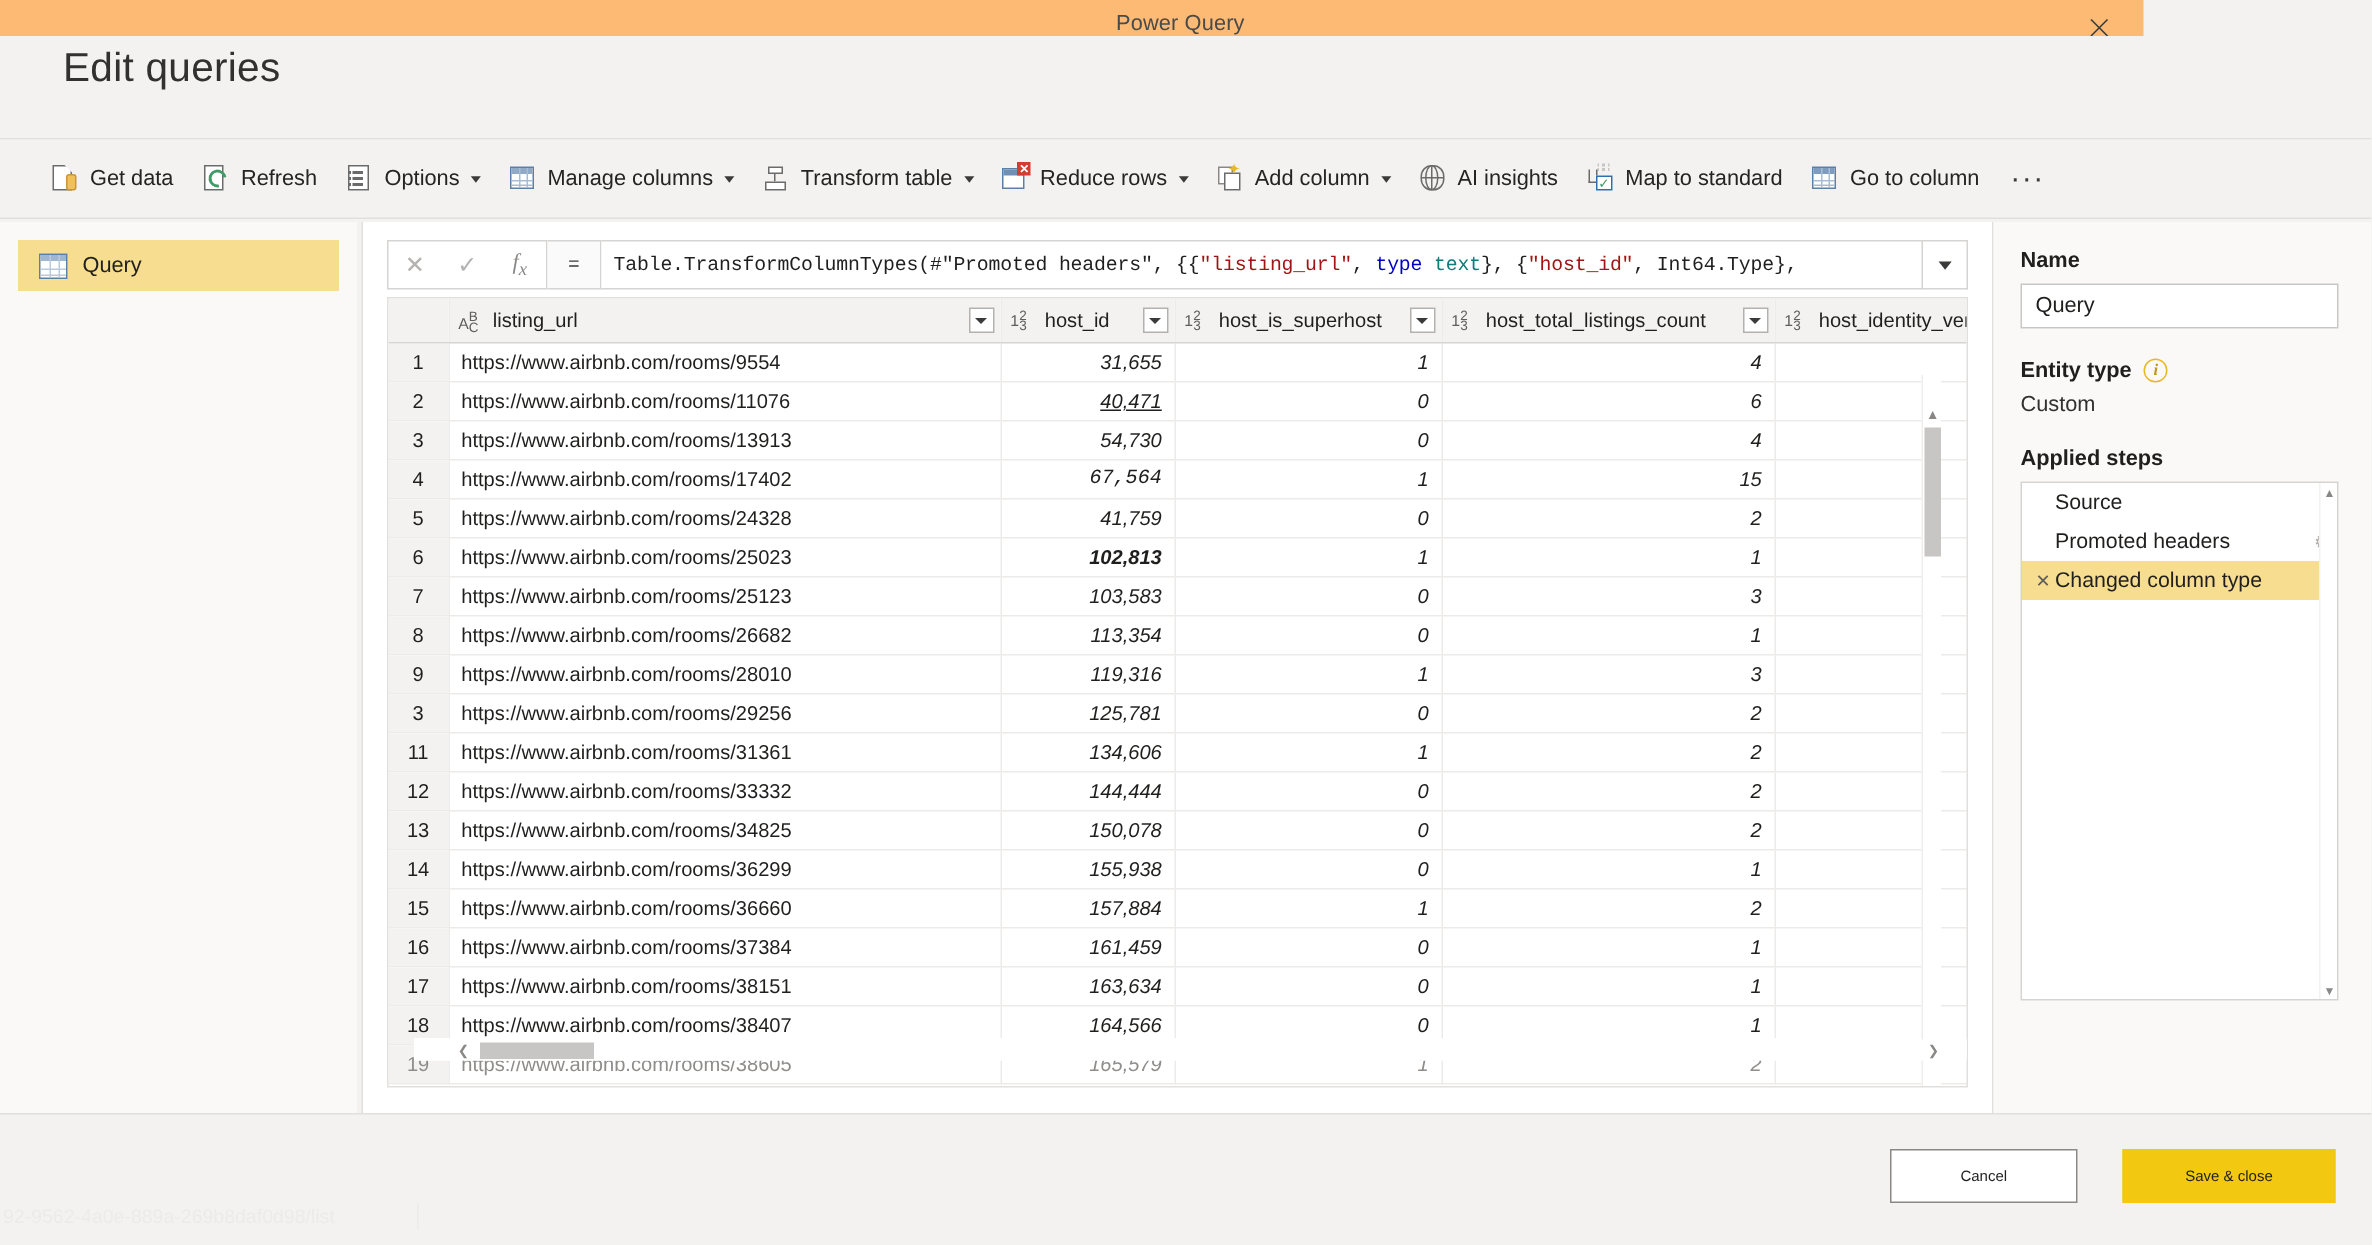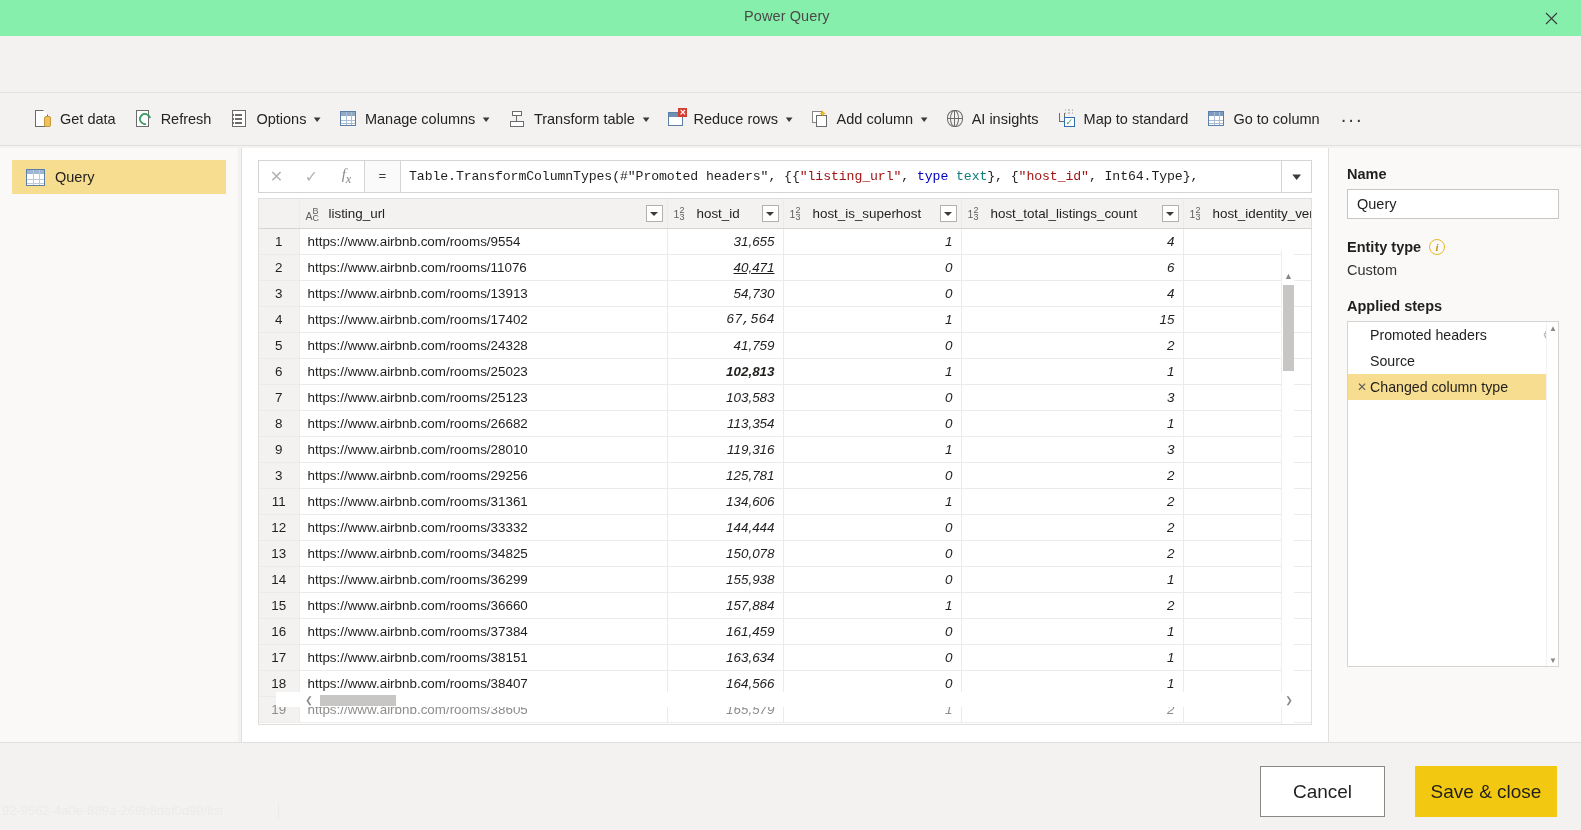--- a/index.html
+++ b/index.html
@@ -8,22 +8,22 @@
     width: 1581px; height: 830px;
     overflow: hidden;
     font-family: "Liberation Sans", sans-serif;
     background: #f3f2f1;
     color: #323130;
   }
   .app { position: relative; width: 1581px; height: 830px; background: #f3f2f1; }
 
   
   .titlebar {
-    position: absolute; top: 0; left: 0; width: 1581px; height: 36px;
-    background: #86efac;
+    position: absolute; top: 0; left: 0; width: 1429px; height: 36px;
+    background: #fdba74;
   }
   .titlebar .app-title {
     position: absolute; left: 744px; top: 8px;
     font-size: 14.5px; color: #4a4a4a; letter-spacing: .1px;
   }
   .close-btn {
     position: absolute; right: 10px; top: 2px;
     width: 40px; height: 32px;
     display: flex; align-items: center; justify-content: center;
     cursor: pointer; color: #3b3a39; font-size: 18px; line-height: 1;
@@ -394,22 +394,22 @@
 
   
   .footer {
     position: absolute; left: 0; bottom: 0; width: 1581px; height: 88px;
     background: #f3f2f1;
   }
   .footer-divider {
     position: absolute; left: 0; top: 0; width: 1581px; height: 1px; background: #e1dfdd;
   }
   .btn {
-    position: absolute; height: 51px; display: flex; align-items: center;
-    justify-content: center; font-size: 19px; cursor: pointer;
+    position: absolute; height: 36px; display: flex; align-items: center;
+    justify-content: center; font-size: 10px; cursor: pointer;
   }
   .btn-cancel {
     right: 196px; top: 24px; width: 125px;
     border: 1px solid #8a8886; background: #fff; color: #201f1e;
   }
   .btn-save {
     right: 24px; top: 24px; width: 142px;
     background: #f2c811; color: #201f1e; border: 1px solid #f2c811;
   }
   .status-url {
@@ -429,20 +429,23 @@
   <div class="titlebar">
     <div class="app-title">Power Query</div>
     <div class="close-btn">
       <svg width="13" height="13" viewBox="0 0 13 13">
         <line x1="1" y1="1" x2="12" y2="12" stroke="currentColor" stroke-width="1.1"></line>
         <line x1="12" y1="1" x2="1" y2="12" stroke="currentColor" stroke-width="1.1"></line>
       </svg>
     </div>
   </div>
 
+  <div class="page-header">
+    <div class="h1">Edit queries</div>
+  </div>
   <div class="hdr-divider"></div>
 
   <div class="ribbon">
     <div class="ribbon-inner">
 
       <div class="rb">
         <span class="ico">
           <span class="ic-doc"></span>
             <span class="ic-cyl"></span>
         </span>
@@ -844,27 +847,27 @@
     </div>
     <div class="rp-value">Custom</div>
 
     <div class="rp-gap"></div>
 
     <div class="rp-label">Applied steps</div>
     <div class="steps-box">
 
       <div class="step-row">
           <span class="step-pad"></span>
-          <span class="step-label">Promoted headers</span>
-          <span class="step-gear">⚙</span>
+          <span class="step-label">Source</span>
+          <span class="step-gear"></span>
         </div>
         <div class="step-row">
           <span class="step-pad"></span>
-          <span class="step-label">Source</span>
-          <span class="step-gear"></span>
+          <span class="step-label">Promoted headers</span>
+          <span class="step-gear">⚙</span>
         </div>
         <div class="step-row active">
           <span class="step-x">✕</span>
           <span class="step-label">Changed column type</span>
           <span class="step-gear"></span>
         </div>
         <div class="steps-scroll">
         <div class="arr up">▲</div>
         <div class="arr dn">▼</div>
       </div>

